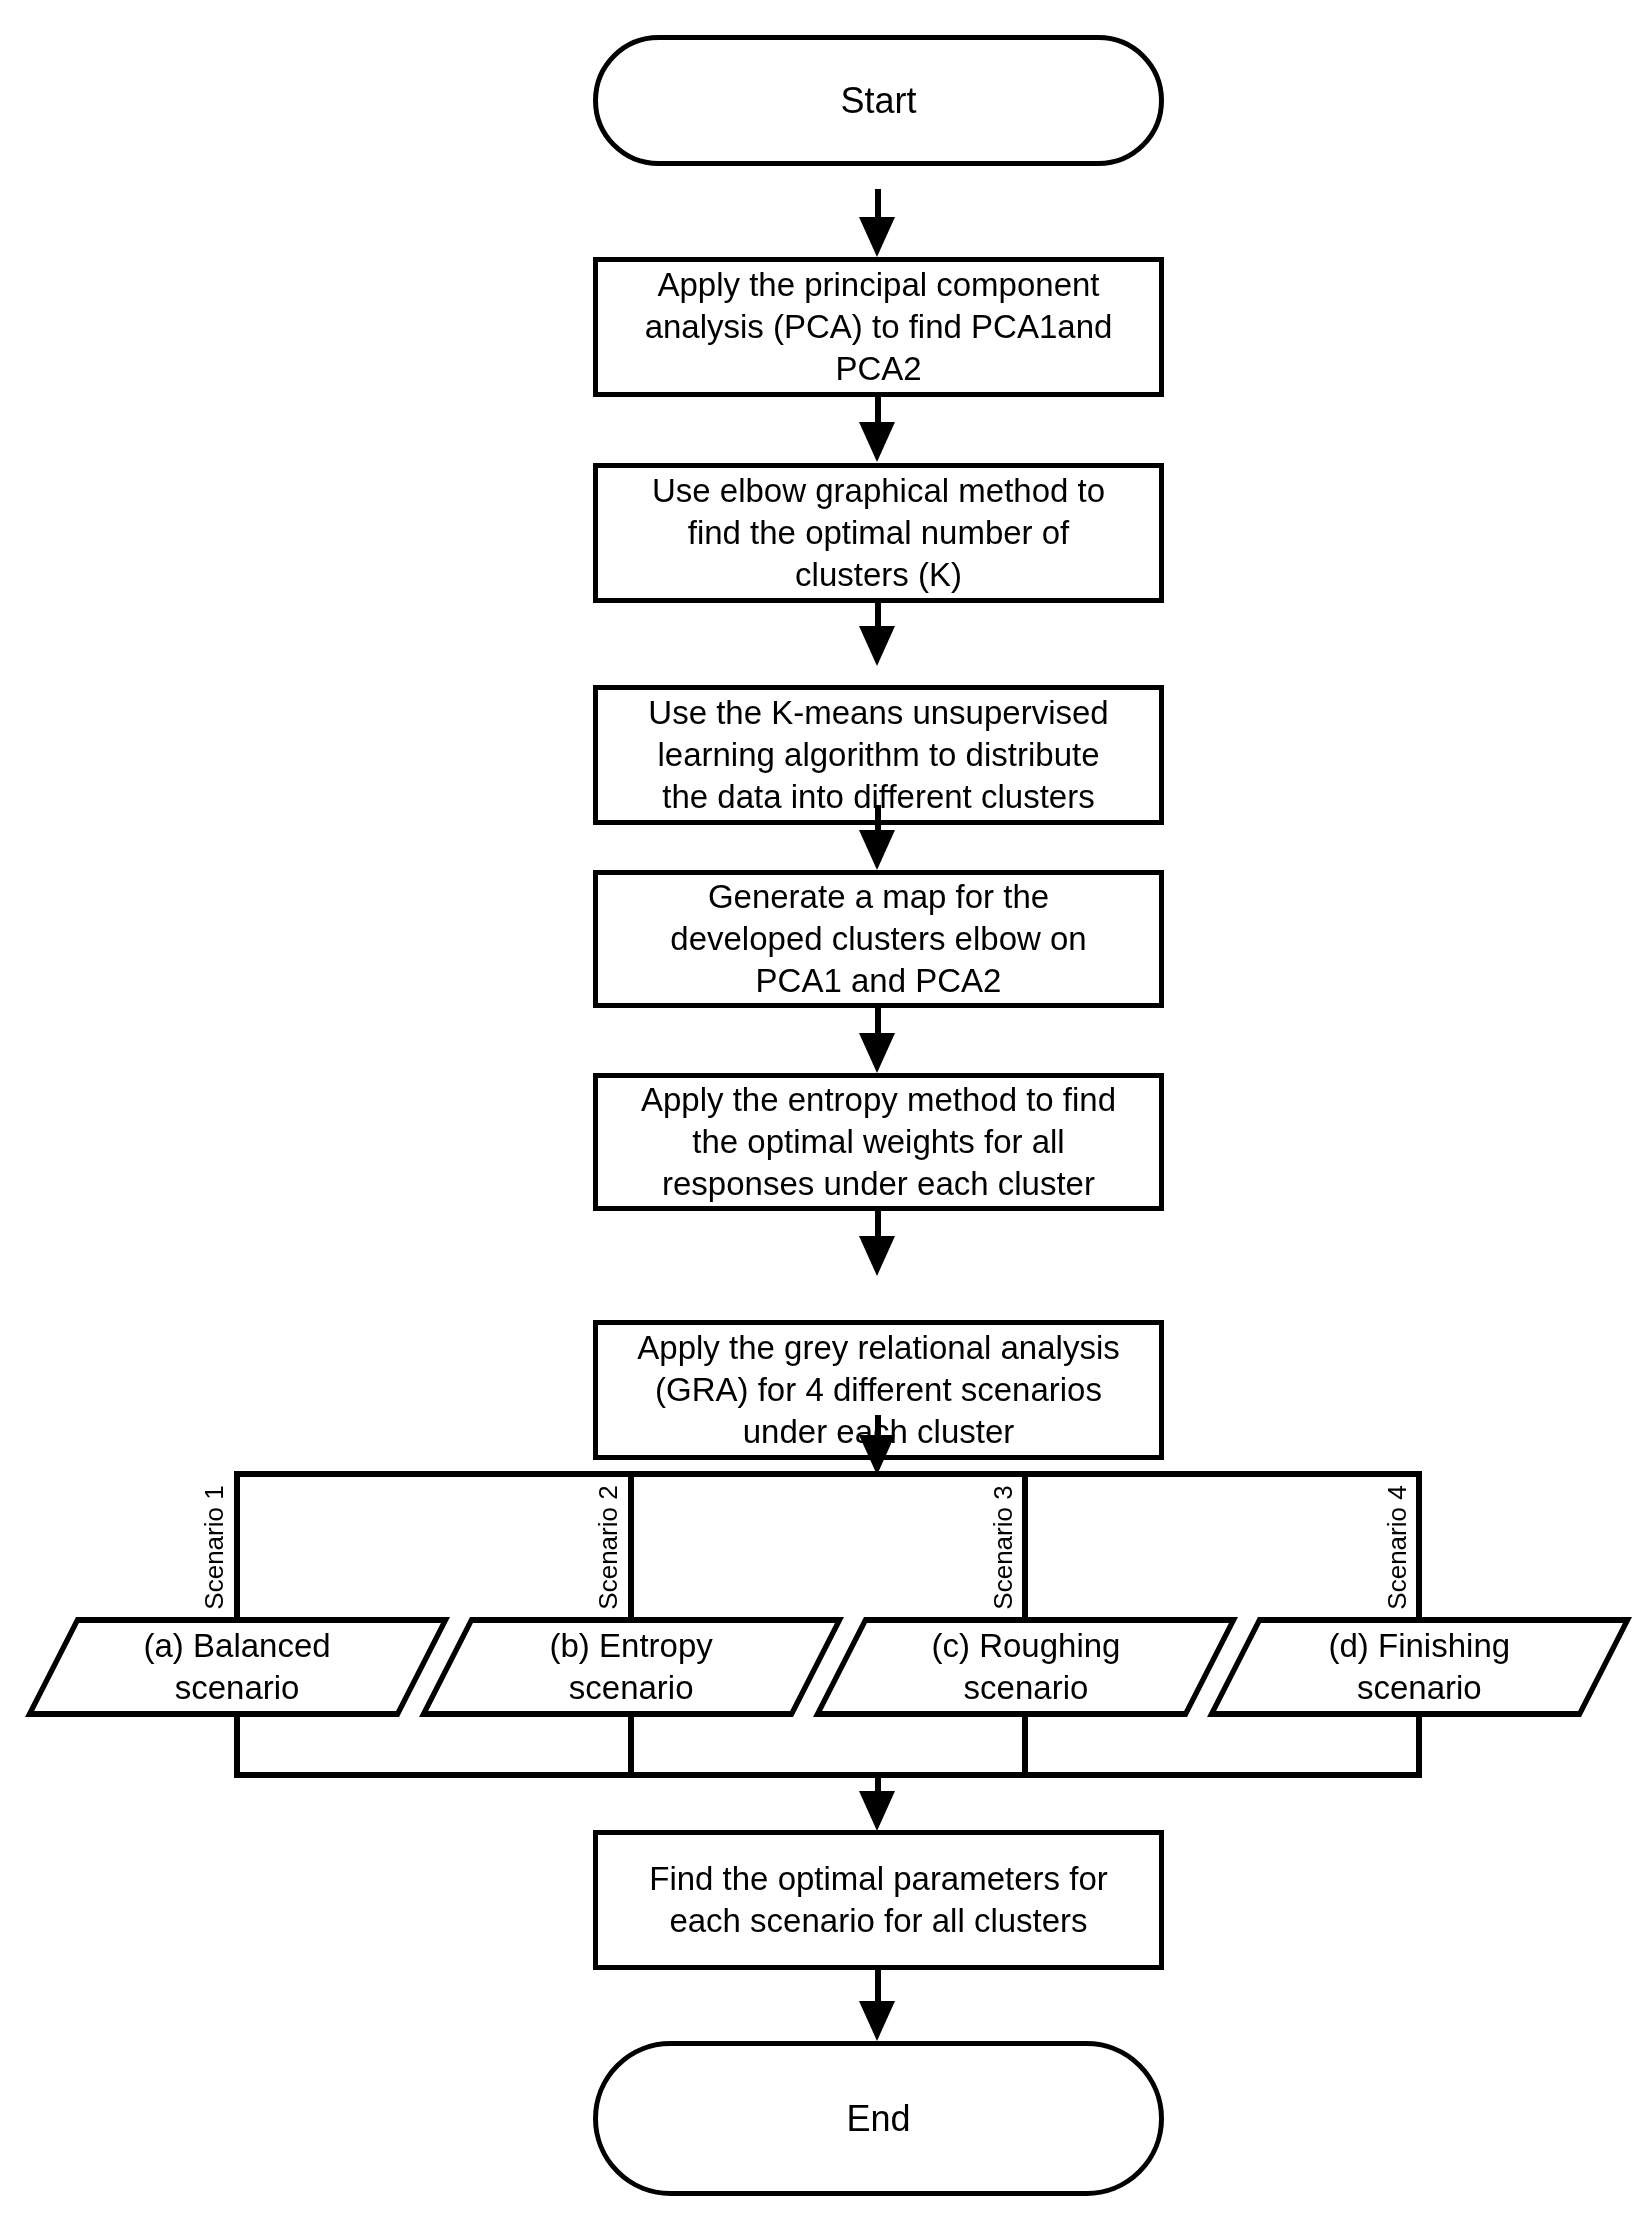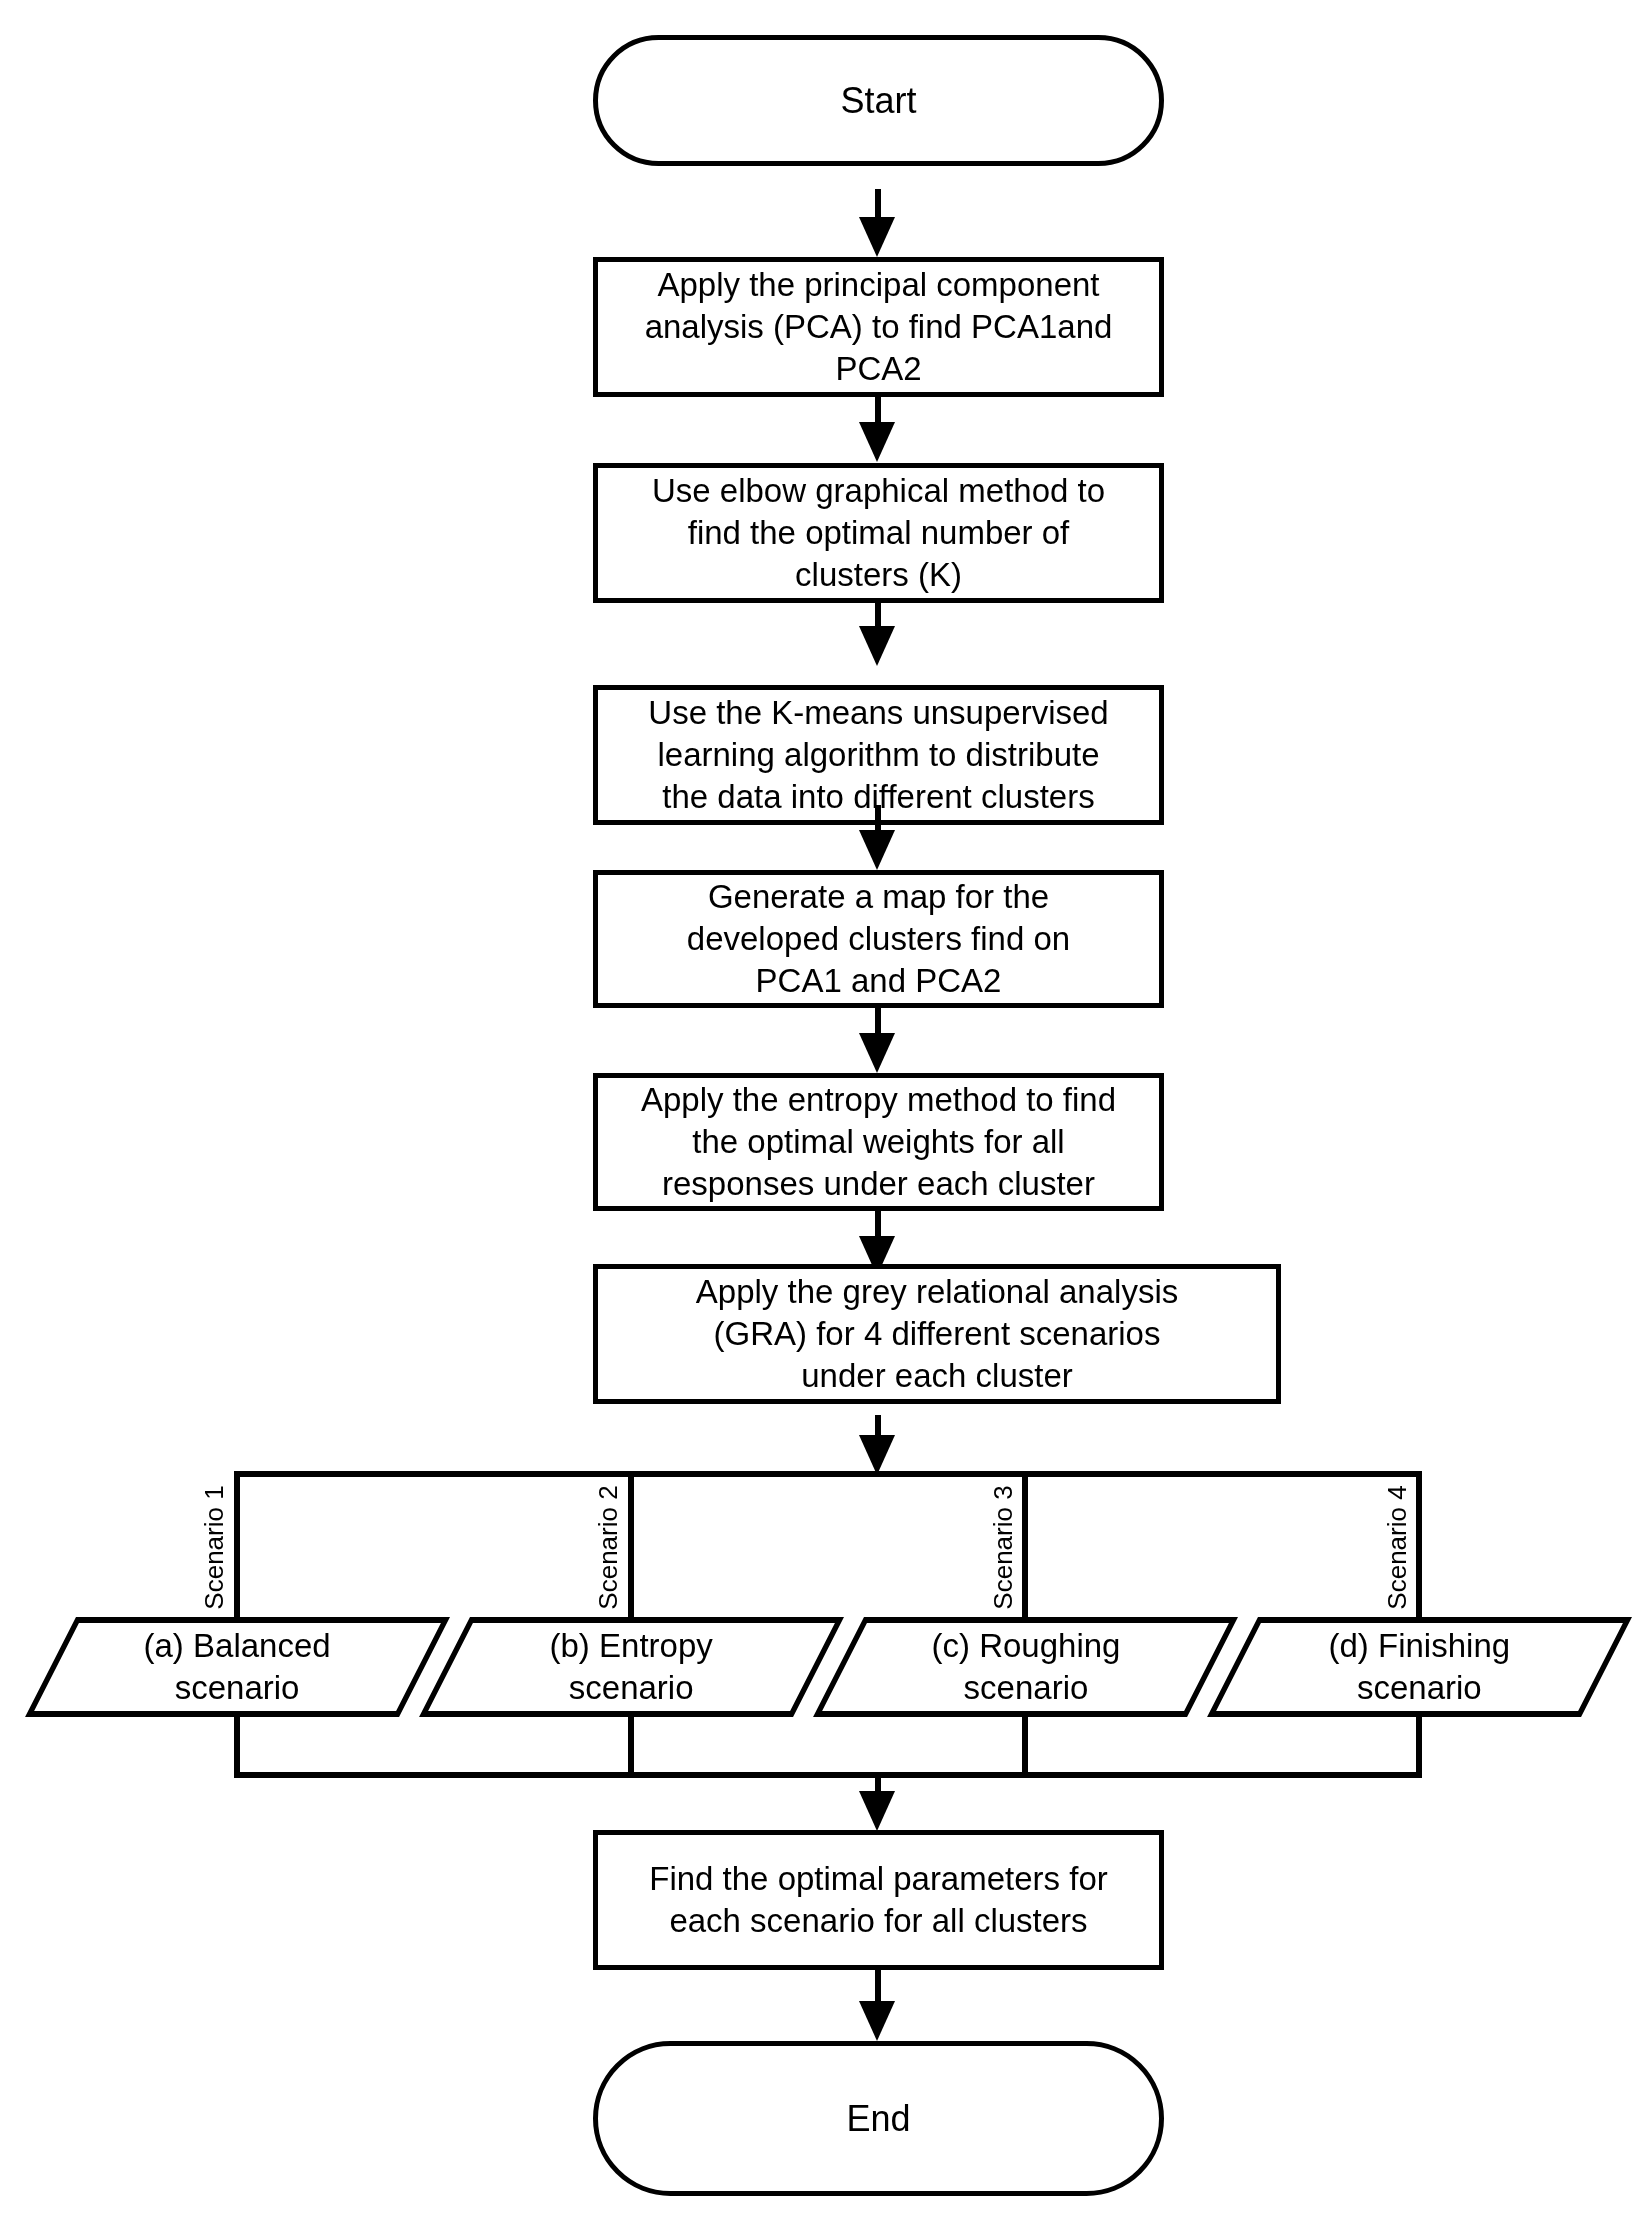--- a/index.html
+++ b/index.html
@@ -96,37 +96,37 @@
     <div>Use the K-means unsupervised</div>
     <div>learning algorithm to distribute</div>
     <div>the data into different clusters</div>
   </div>
 
   <div class="vline" style="left:875px;top:805px;width:5.8px;height:29px;"></div>
   <div class="ahead" style="left:859px;top:830px;"></div>
 
   <div class="pbox" style="left:593px;top:870px;width:571px;height:138px;">
     <div>Generate a map for the</div>
-    <div>developed clusters find on</div>
+    <div>developed clusters elbow on</div>
     <div>PCA1 and PCA2</div>
   </div>
 
   <div class="vline" style="left:875px;top:1007px;width:5.8px;height:30px;"></div>
   <div class="ahead" style="left:859px;top:1033px;"></div>
 
   <div class="pbox" style="left:593px;top:1073px;width:571px;height:138px;">
     <div>Apply the entropy method to find</div>
     <div>the optimal weights for all</div>
     <div>responses under each cluster</div>
   </div>
 
   <div class="vline" style="left:875px;top:1210px;width:5.8px;height:29px;"></div>
   <div class="ahead" style="left:859px;top:1236px;"></div>
 
-  <div class="pbox" style="left:593px;top:1264px;width:688px;height:140px;">
+  <div class="pbox" style="left:593px;top:1320px;width:571px;height:140px;">
     <div>Apply the grey relational analysis</div>
     <div>(GRA) for 4 different scenarios</div>
     <div>under each cluster</div>
   </div>
 
   <div class="vline" style="left:875px;top:1415px;width:5.8px;height:23.4px;"></div>
   <div class="ahead" style="left:859px;top:1435px;"></div>
 
   <div class="hline" style="left:234px;top:1471px;width:1188px;height:5.8px;"></div>
 

